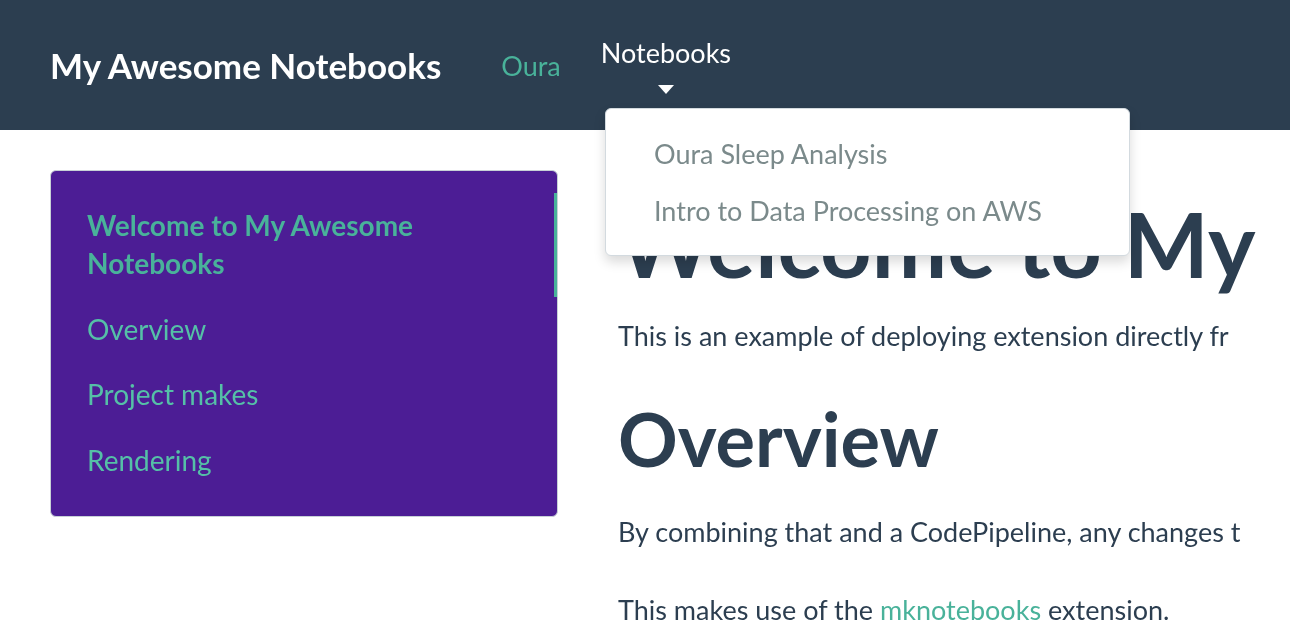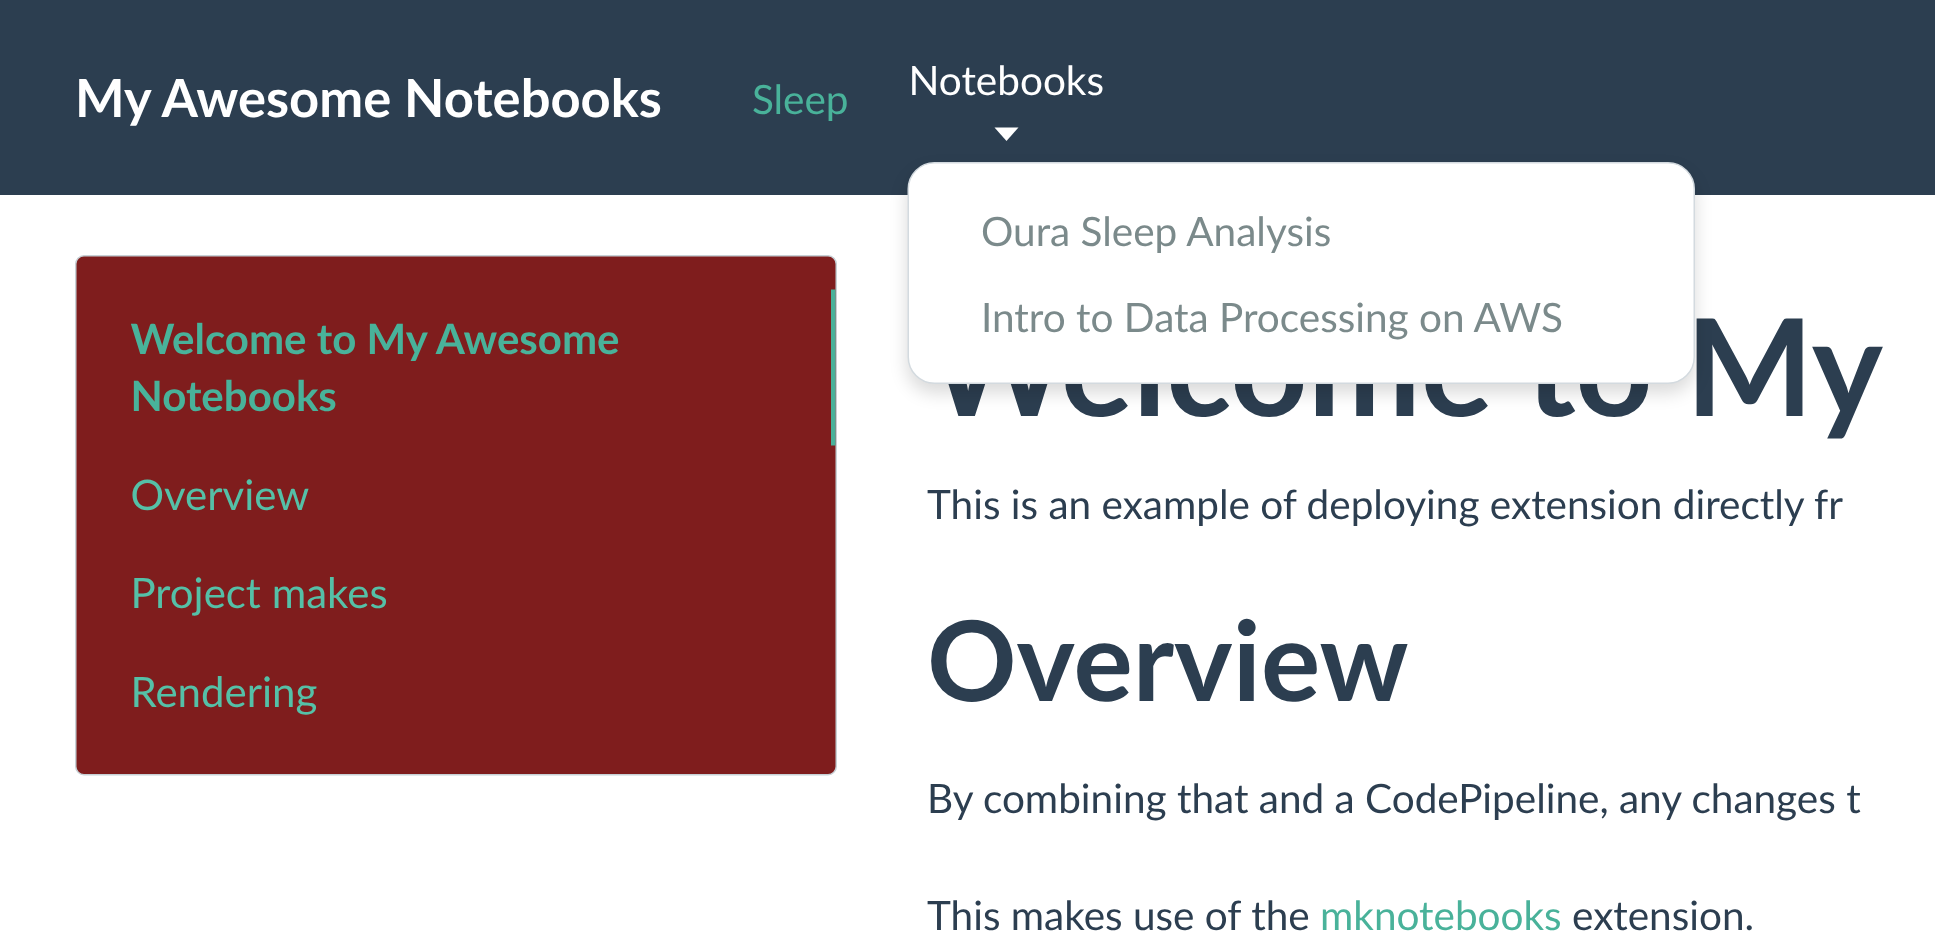--- a/index.html
+++ b/index.html
@@ -51,21 +51,21 @@
   }
 
   
   .dropdown {
     position: absolute;
     top: 108px;
     left: 605px;
     width: 525px;
     background: #ffffff;
     border: 1px solid #d3dadf;
-    border-radius: 18px;
+    border-radius: 6px;
     box-shadow: 0 6px 12px rgba(0,0,0,0.15);
     padding: 16px 0;
     z-index: 10;
   }
   .dropdown-item {
     color: #7b8a8b;
     font-size: 27px;
     padding: 12px 48px;
     cursor: pointer;
   }
@@ -74,21 +74,21 @@
   .page {
     display: flex;
     gap: 60px;
     padding: 40px 0 0 50px;
     height: calc(100% - 130px);
   }
 
   
   .toc {
     flex: 0 0 508px;
-    background: #7f1d1d;
+    background: #4c1d95;
     border: 1px solid #c7d1d6;
     border-radius: 6px;
     padding: 22px 36px;
     height: fit-content;
   }
   .toc-item {
     color: #55c0a7;
     font-size: 28px;
     padding: 14px 0;
     cursor: pointer;
@@ -137,21 +137,21 @@
   .h1.partial {
     margin-top: -4px;
   }
 </style>
 </head>
 <body>
 
 <div class="navbar">
   <div class="brand">My Awesome Notebooks</div>
   <div class="nav-links">
-    <div class="nav-link active">Sleep</div>
+    <div class="nav-link active">Oura</div>
     <div class="nav-link default">
       <span>Notebooks</span>
       <span class="caret"></span>
     </div>
   </div>
 </div>
 
 <div class="dropdown">
   <div class="dropdown-item">Oura Sleep Analysis</div>
   <div class="dropdown-item">Intro to Data Processing on AWS</div>

